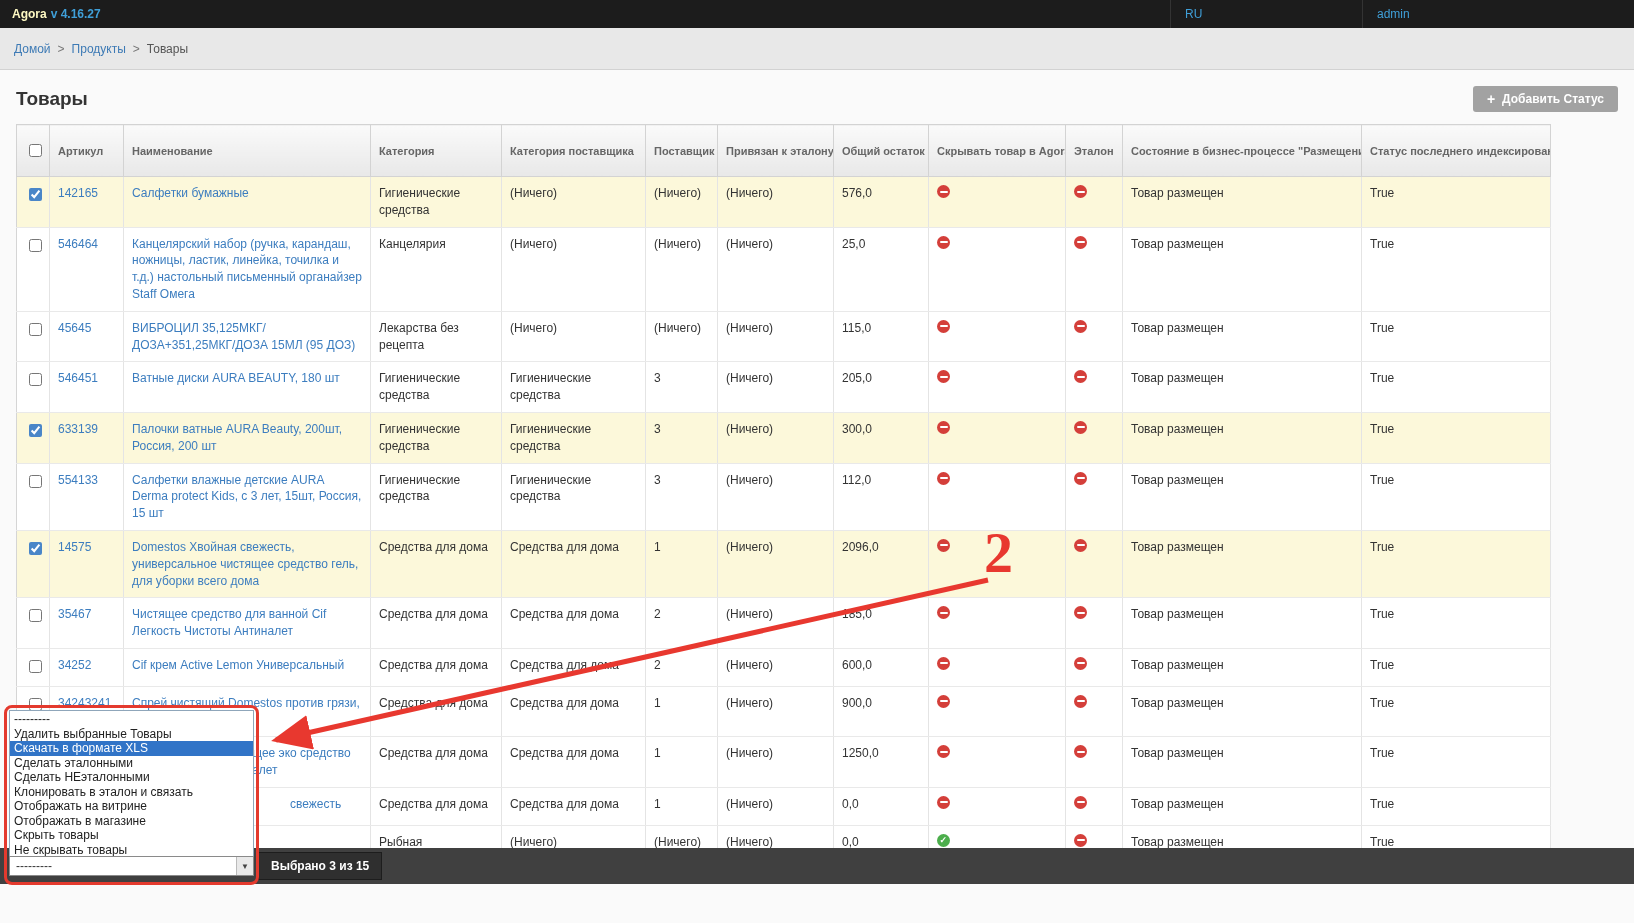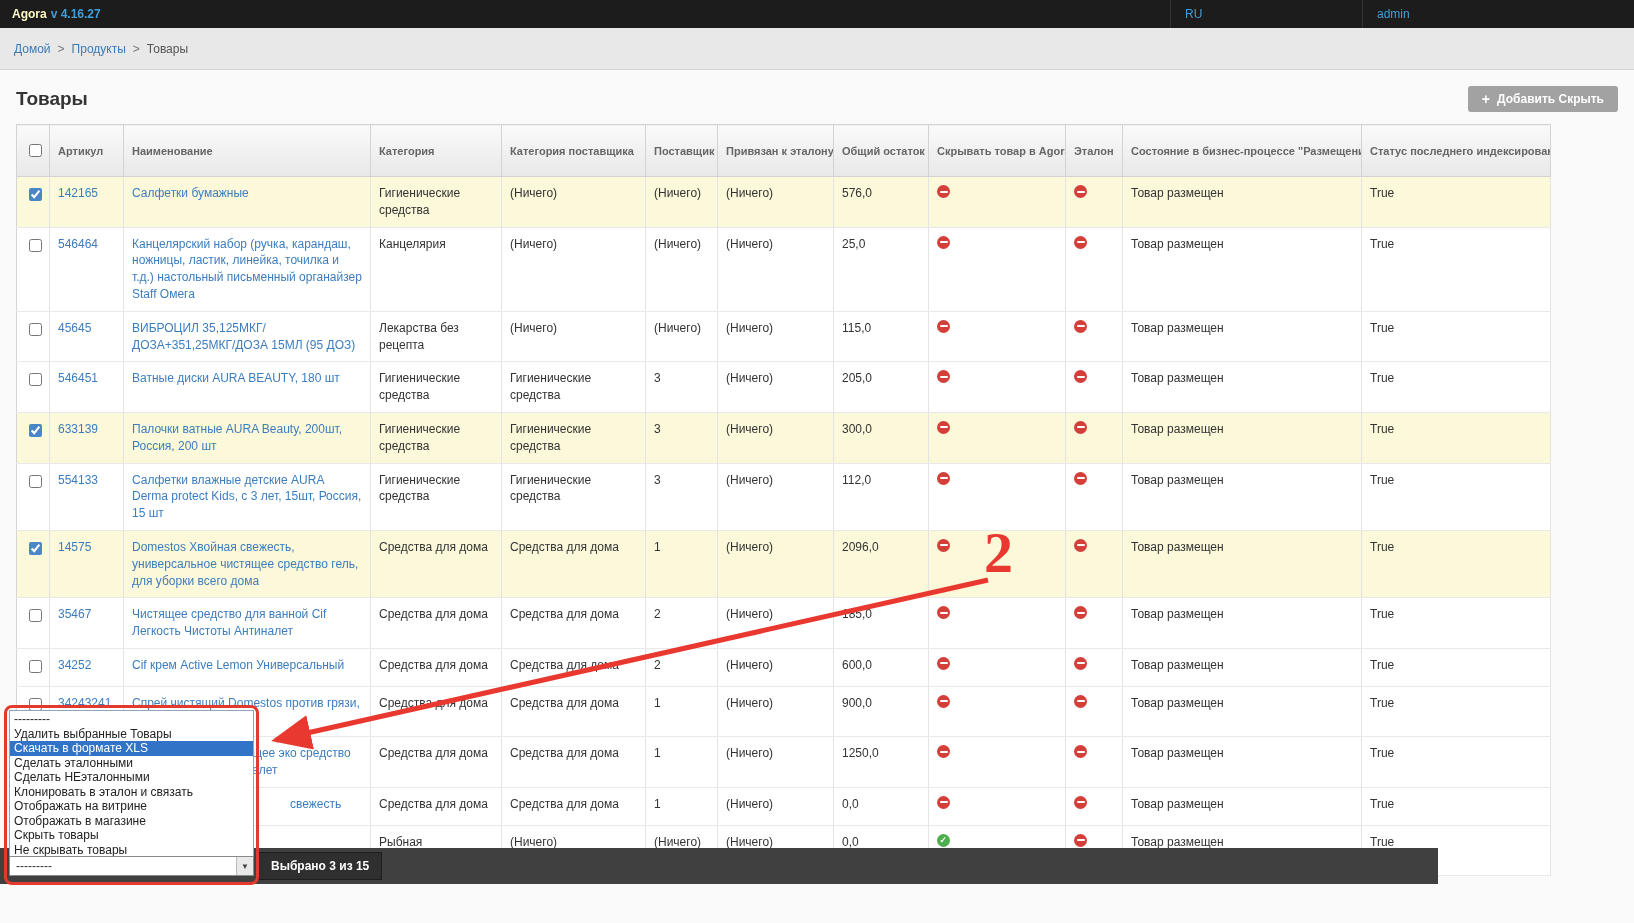--- a/index.html
+++ b/index.html
@@ -54,21 +54,21 @@
   td.num-cell a, td.name-cell a { color:#3c7dbf; text-decoration:none; cursor:pointer; }
   .name-partial { display:block; text-indent:158px; }
   .cb { width:13px; height:13px; accent-color:#4a86c8; cursor:pointer; }
 
   .icon-block { display:inline-block; width:13px; height:13px; border-radius:50%; background:#d43f3a; position:relative; }
   .icon-block::after { content:""; position:absolute; left:2.5px; top:5.5px; width:8px; height:2px; background:#fff; border-radius:1px; }
   .icon-check { display:inline-block; width:13px; height:13px; border-radius:50%; background:#4cae4c; position:relative; }
   .icon-check::after { content:"✓"; position:absolute; left:2.5px; top:0; font-size:9px; line-height:13px; color:#fff; font-weight:bold; }
 
   
-  .footer-bar { position:absolute; left:0; top:848px; width:1438px; height:36px; background:#404040;
+  .footer-bar { position:absolute; left:0; top:848px; width:1634px; height:36px; background:#404040;
     display:flex; align-items:center; padding-left:10px; z-index:10; }
   .selected-info { margin-left:248px; background:#2f2f2f; border:1px solid #1d1d1d; color:#fff;
     font-size:12px; font-weight:bold; padding:6px 12px; }
 
   
   .actions-list { position:absolute; left:9px; top:710px; width:245px; background:#fff; border:1px solid #8fa6ba;
     z-index:25; padding:1px 0; }
   .actions-list .opt { padding:0 4px; line-height:14.5px; font-size:12px; color:#222; white-space:nowrap; overflow:hidden; cursor:pointer; }
   .actions-list .opt.highlight { background:#3174c7; color:#fff; }
 
@@ -107,21 +107,21 @@
   <a>Продукты</a>
   <span class="sep">&gt;</span>
   <span class="current">Товары</span>
 </div>
 
 <div class="content">
   <div class="page-head">
     <div class="page-title">Товары</div>
     <button class="add-btn">
       <span class="plus">+</span>
-      <span>Добавить Скрыть</span>
+      <span>Добавить Статус</span>
     </button>
   </div>
 
 
   <table class="products">
     <colgroup>
       <col style="width:33px">
         <col style="width:74px">
         <col style="width:247px">
         <col style="width:131px">

